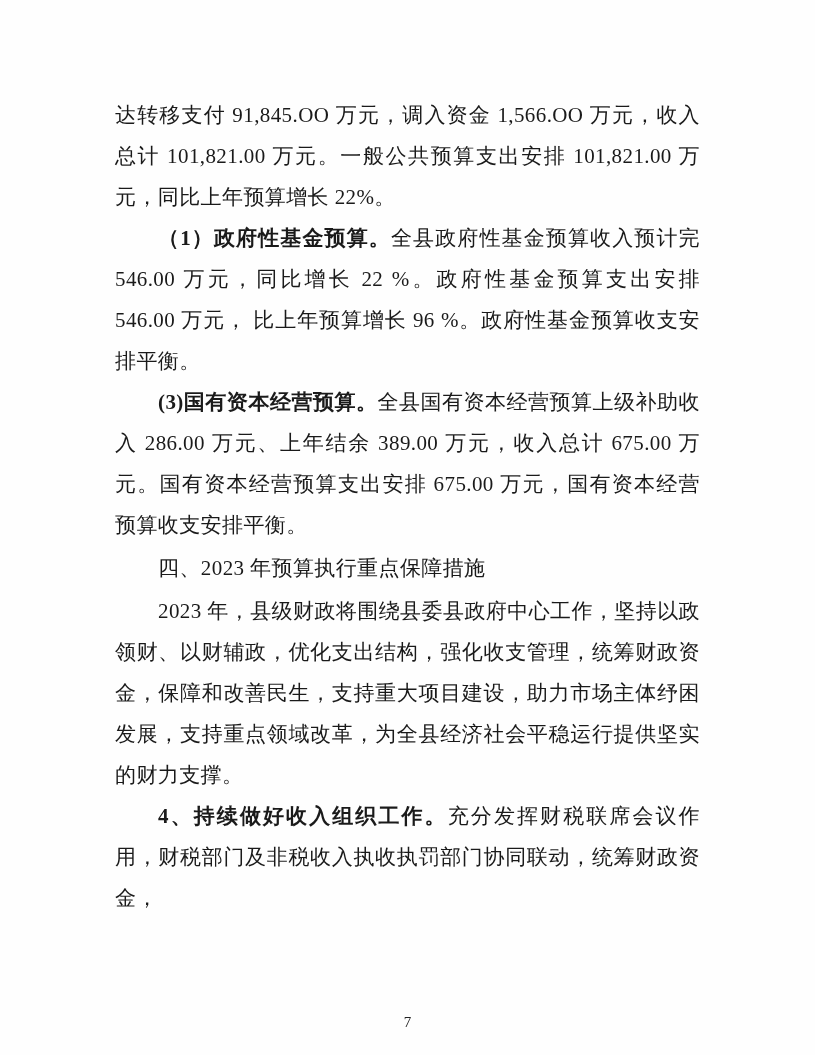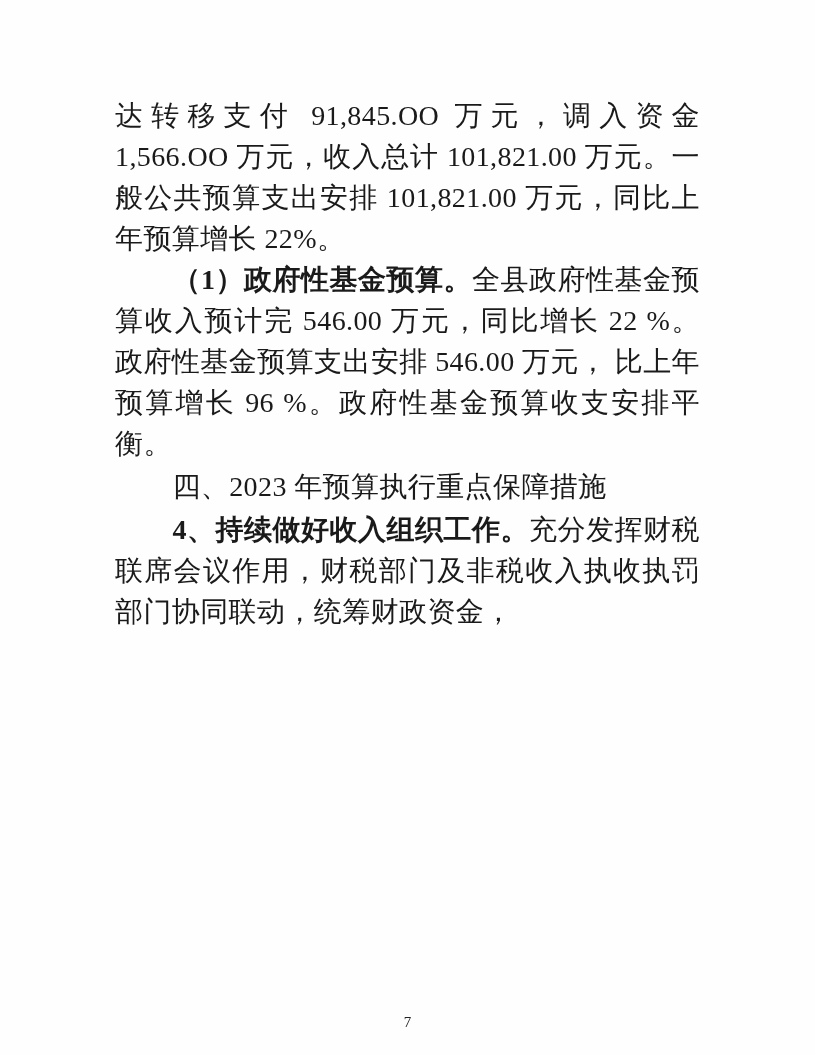--- a/index.html
+++ b/index.html
@@ -19,21 +19,21 @@
     position: absolute;
     top: 0;
     left: 0;
     width: 815px;
     height: 1055px;
     background: #fefefe;
     box-sizing: border-box;
     padding: 95px 115px 40px 115px;
   }
   .body-text {
-    font-size: 28px;
+    font-size: 21px;
     line-height: 41px;
     text-align: justify;
     text-justify: inter-ideograph;
     letter-spacing: 0.4px;
   }
   p {
     margin: 0;
     text-indent: 0;
   }
   .para {
@@ -69,26 +69,32 @@
   <div class="body-text">
 
     <p class="para">
       <span>达转移支付 91,845.OO 万元，调入资金 1,566.OO 万元，收入总计 101,821.00 万元。一般公共预算支出安排 101,821.00 万元，同比上年预算增长 22%。</span>
     </p>
 
     <p class="para indent">
       <span class="bold">（1）政府性基金预算。</span><span>全县政府性基金预算收入预计完 546.00 万元，同比增长 22 %。政府性基金预算支出安排 546.00 万元， 比上年预算增长 96 %。政府性基金预算收支安排平衡。</span>
     </p>
 
+    <p class="para indent">
+      <span class="bold">(3)国有资本经营预算。</span><span>全县国有资本经营预算上级补助收入 286.00 万元、上年结余 389.00 万元，收入总计 675.00 万元。国有资本经营预算支出安排 675.00 万元，国有资本经营预算收支安排平衡。</span>
+    </p>
 
 
     <p class="heading">
       <span>四、2023 年预算执行重点保障措施</span>
     </p>
 
+    <p class="para indent">
+      <span>2023 年，县级财政将围绕县委县政府中心工作，坚持以政领财、以财辅政，优化支出结构，强化收支管理，统筹财政资金，保障和改善民生，支持重大项目建设，助力市场主体纾困发展，支持重点领域改革，为全县经济社会平稳运行提供坚实的财力支撑。</span>
+    </p>
 
     <p class="para indent">
       <span class="bold">4、持续做好收入组织工作。</span><span>充分发挥财税联席会议作用，财税部门及非税收入执收执罚部门协同联动，统筹财政资金，</span>
     </p>
 
   </div>
 </div>
 
 <div class="page-number">7</div>
 

